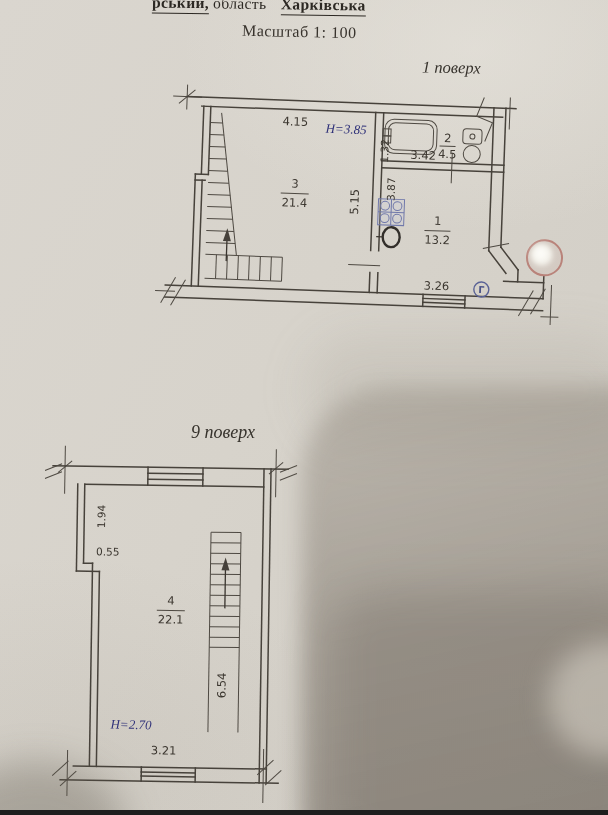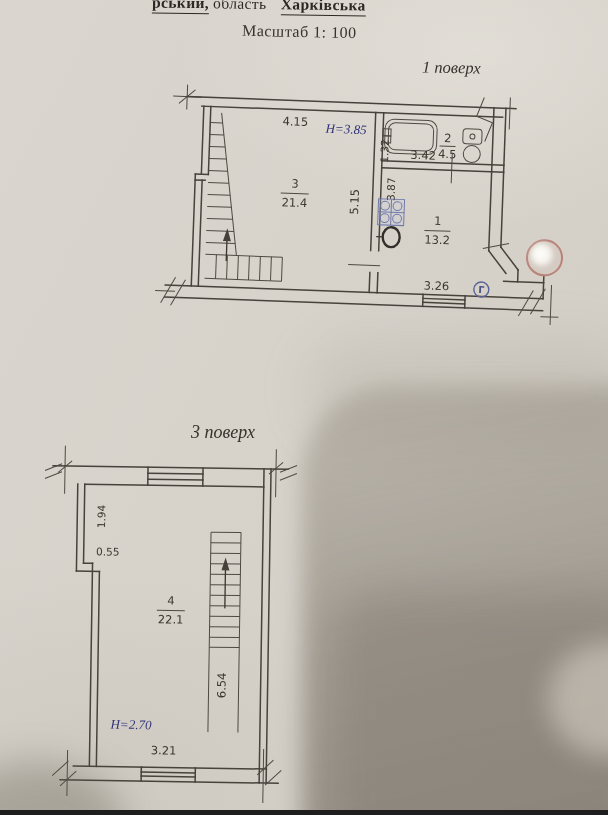--- a/index.html
+++ b/index.html
@@ -194,21 +194,21 @@
     <text transform="translate(204,114) rotate(-90)" class="dim dim2">5.15</text>
     <text x="140" y="102" class="dim dim2">3</text>
     <line x1="126" y1="108" x2="154" y2="108" class="t"></line>
     <text x="140" y="121" class="dim dim2">21.4</text>
     <text x="284" y="134" class="dim dim2">1</text>
     <line x1="271" y1="140" x2="297" y2="140" class="t"></line>
     <text x="284" y="153" class="dim dim2">13.2</text>
     <text x="285" y="199" class="dim dim2">3.26</text>
   </svg>
 
-  <div class="floor-title f2-title">3 поверх</div>
+  <div class="floor-title f2-title">9 поверх</div>
 
   <svg class="abs" style="left:45px;top:430px;transform:rotate(0.9deg);transform-origin:30px 40px;" width="255" height="385" viewBox="0 0 255 385">
 
     <g class="t">
       <line x1="20" y1="16" x2="20" y2="64"></line>
       <line x1="231" y1="16" x2="231" y2="64"></line>
       <line x1="13" y1="43" x2="27" y2="31"></line>
       <line x1="224" y1="41" x2="238" y2="29"></line>
     </g>
 

